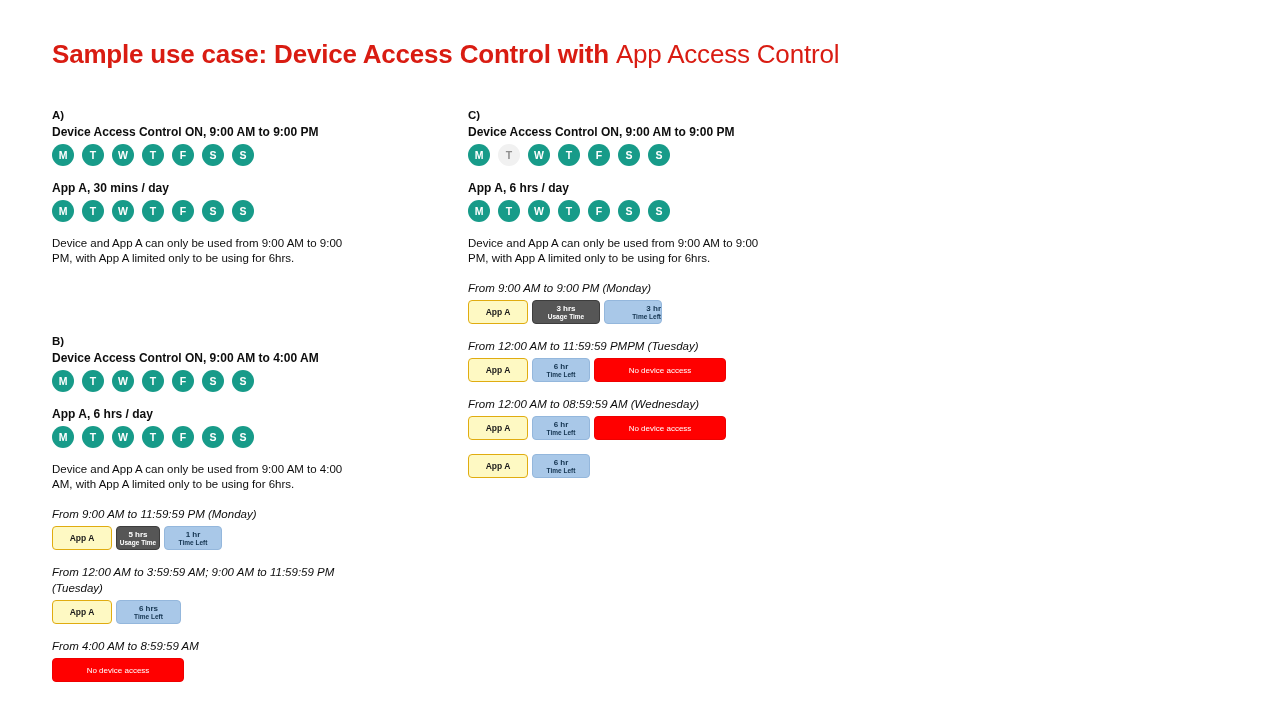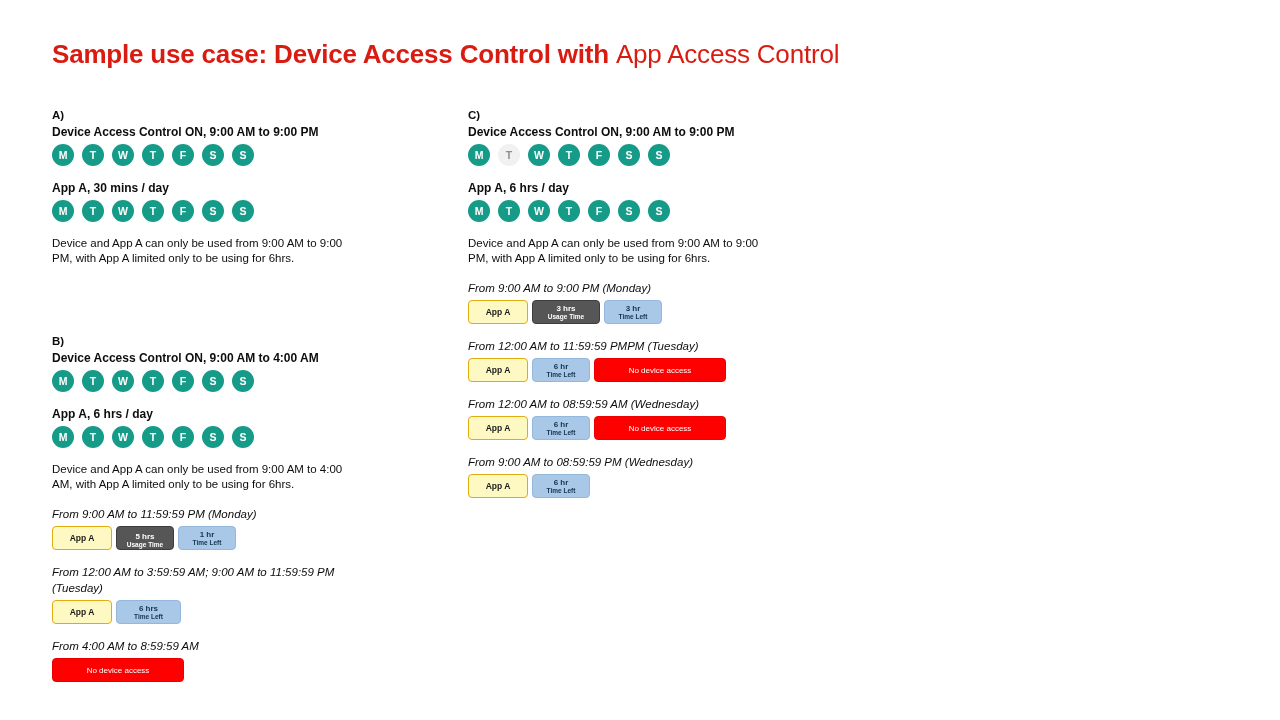--- a/index.html
+++ b/index.html
@@ -267,21 +267,21 @@
           <span>S</span>
         </div>
       </div>
       <div class="desc">Device and App A can only be used from 9:00 AM to 4:00 AM, with App A limited only to be using for 6hrs.</div>
       <div class="timeline-group">
         <div class="timeline-caption">From 9:00 AM to 11:59:59 PM (Monday)</div>
         <div class="bar-row">
           <div class="bar app" style="width: 60px;">
             <div class="bar-main">App A</div>
           </div>
-          <div class="bar usage" style="width: 58px; justify-content: flex-end;">
+          <div class="bar usage" style="width: 44px;">
             <div class="bar-main">5 hrs</div>
             <div class="bar-sub">Usage Time</div>
           </div>
           <div class="bar left" style="width: 58px;">
             <div class="bar-main">1 hr</div>
             <div class="bar-sub">Time Left</div>
           </div>
         </div>
       </div>
       <div class="timeline-group">
@@ -362,21 +362,21 @@
       <div class="timeline-group">
         <div class="timeline-caption">From 9:00 AM to 9:00 PM (Monday)</div>
         <div class="bar-row">
           <div class="bar app" style="width: 60px;">
             <div class="bar-main">App A</div>
           </div>
           <div class="bar usage" style="width: 68px;">
             <div class="bar-main">3 hrs</div>
             <div class="bar-sub">Usage Time</div>
           </div>
-          <div class="bar left" style="width: 58px;">
+          <div class="bar left" style="width: 58px; align-items: flex-end;">
             <div class="bar-main">3 hr</div>
             <div class="bar-sub">Time Left</div>
           </div>
         </div>
       </div>
       <div class="timeline-group">
         <div class="timeline-caption">From 12:00 AM to 11:59:59 PMPM (Tuesday)</div>
         <div class="bar-row">
           <div class="bar app" style="width: 60px;">
             <div class="bar-main">App A</div>
@@ -399,21 +399,20 @@
           <div class="bar left" style="width: 58px;">
             <div class="bar-main">6 hr</div>
             <div class="bar-sub">Time Left</div>
           </div>
           <div class="bar noaccess" style="width: 132px;">
             <div class="bar-main">No device access</div>
           </div>
         </div>
       </div>
       <div class="timeline-group">
-        <div class="timeline-caption">From 9:00 AM to 08:59:59 PM (Wednesday)</div>
         <div class="bar-row">
           <div class="bar app" style="width: 60px;">
             <div class="bar-main">App A</div>
           </div>
           <div class="bar left" style="width: 58px;">
             <div class="bar-main">6 hr</div>
             <div class="bar-sub">Time Left</div>
           </div>
         </div>
       </div>

